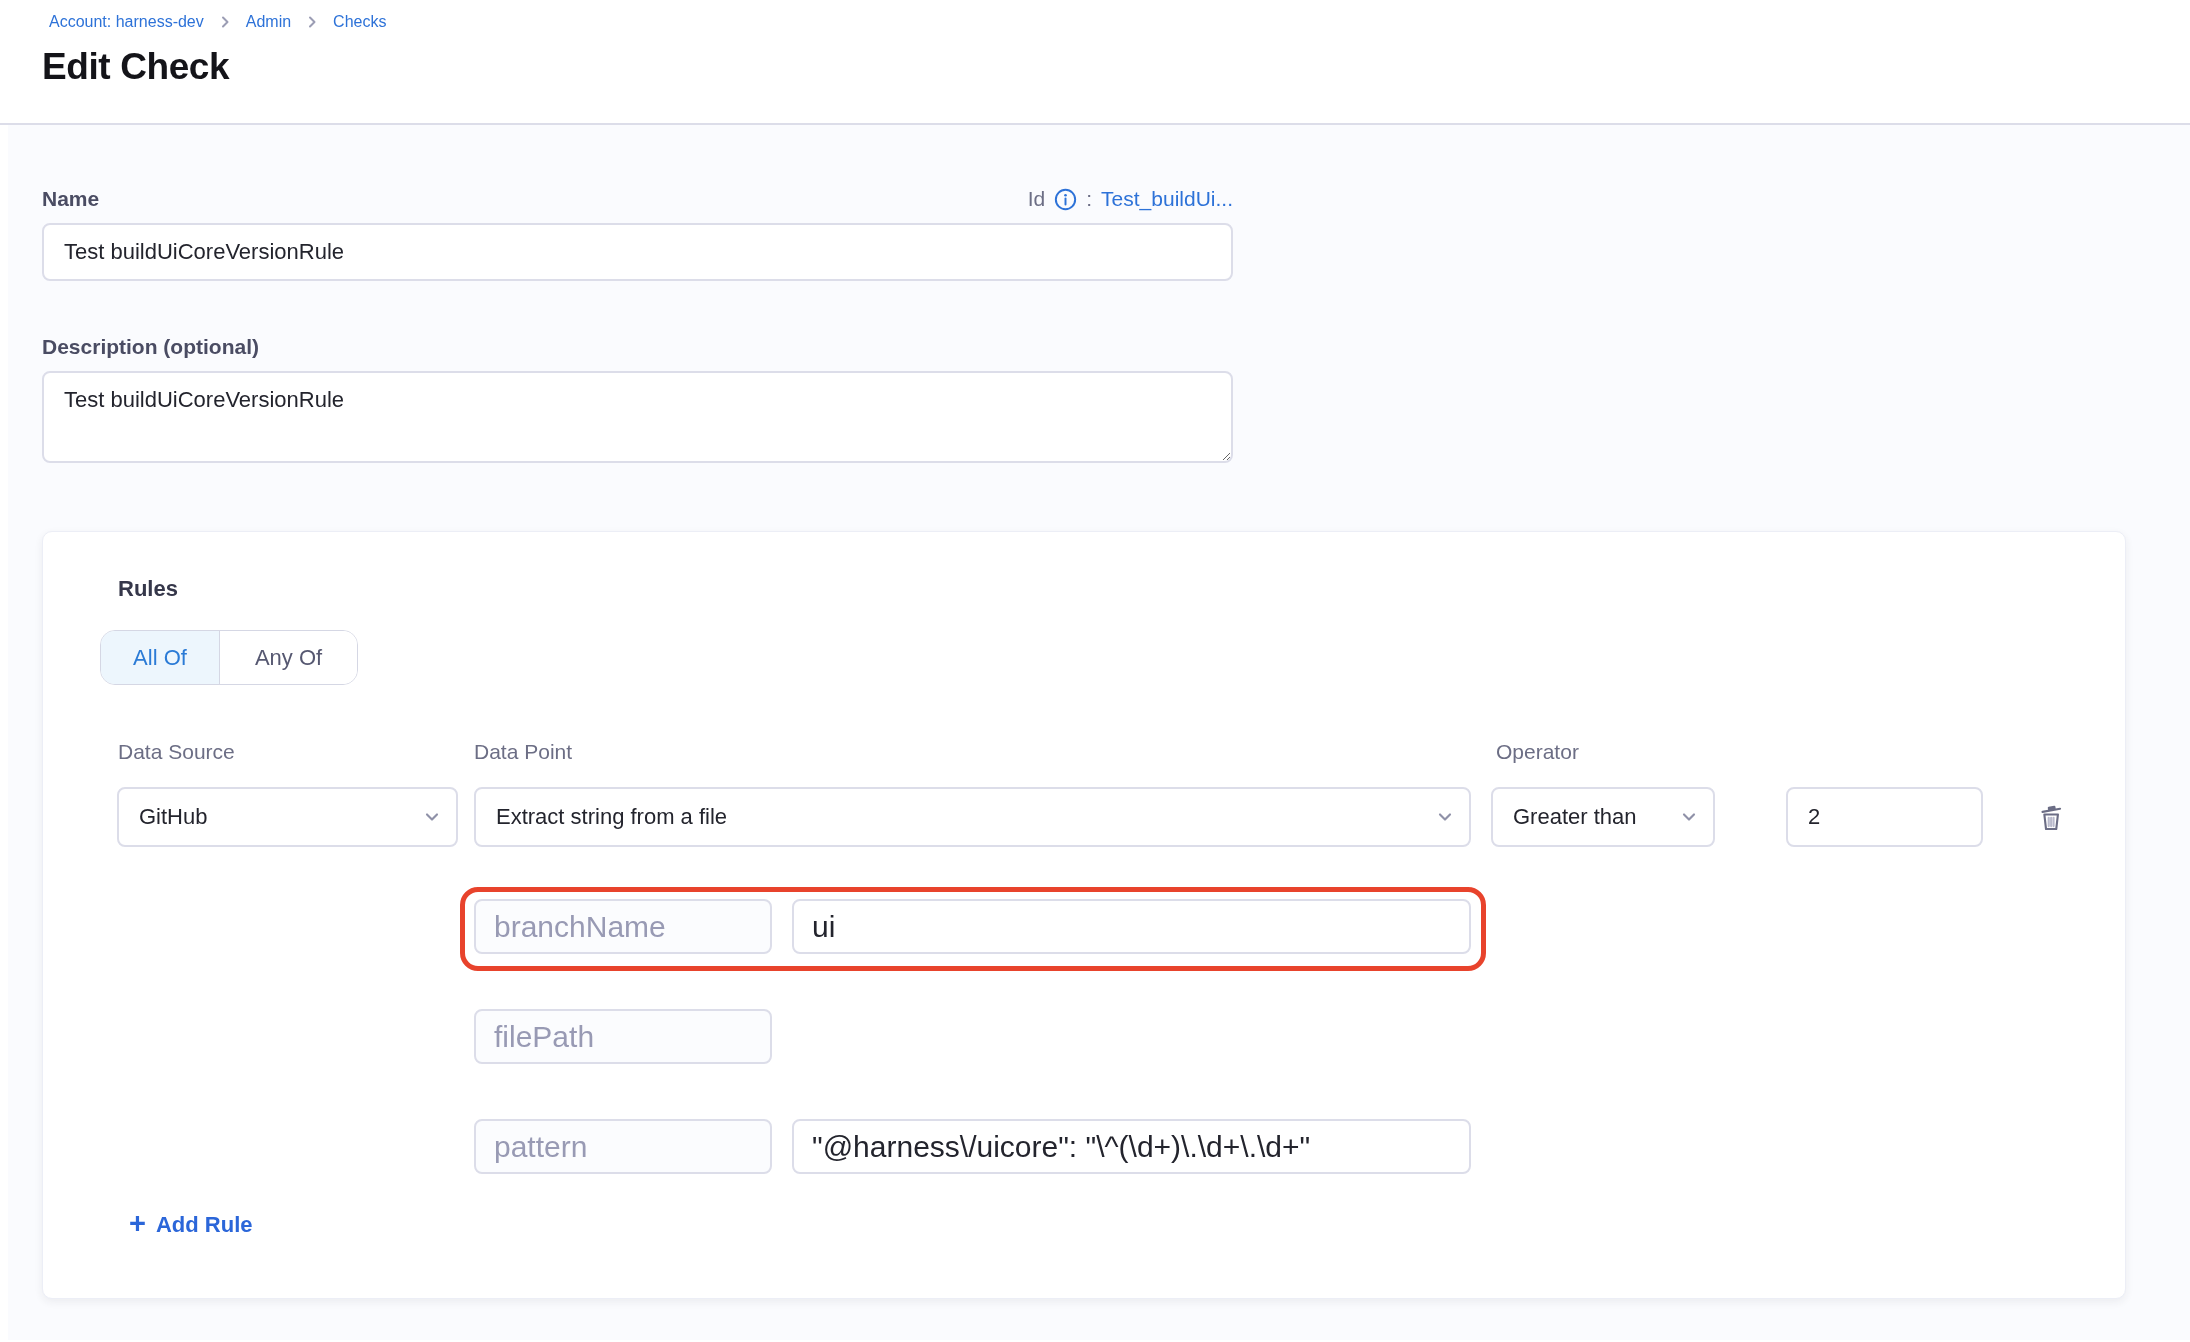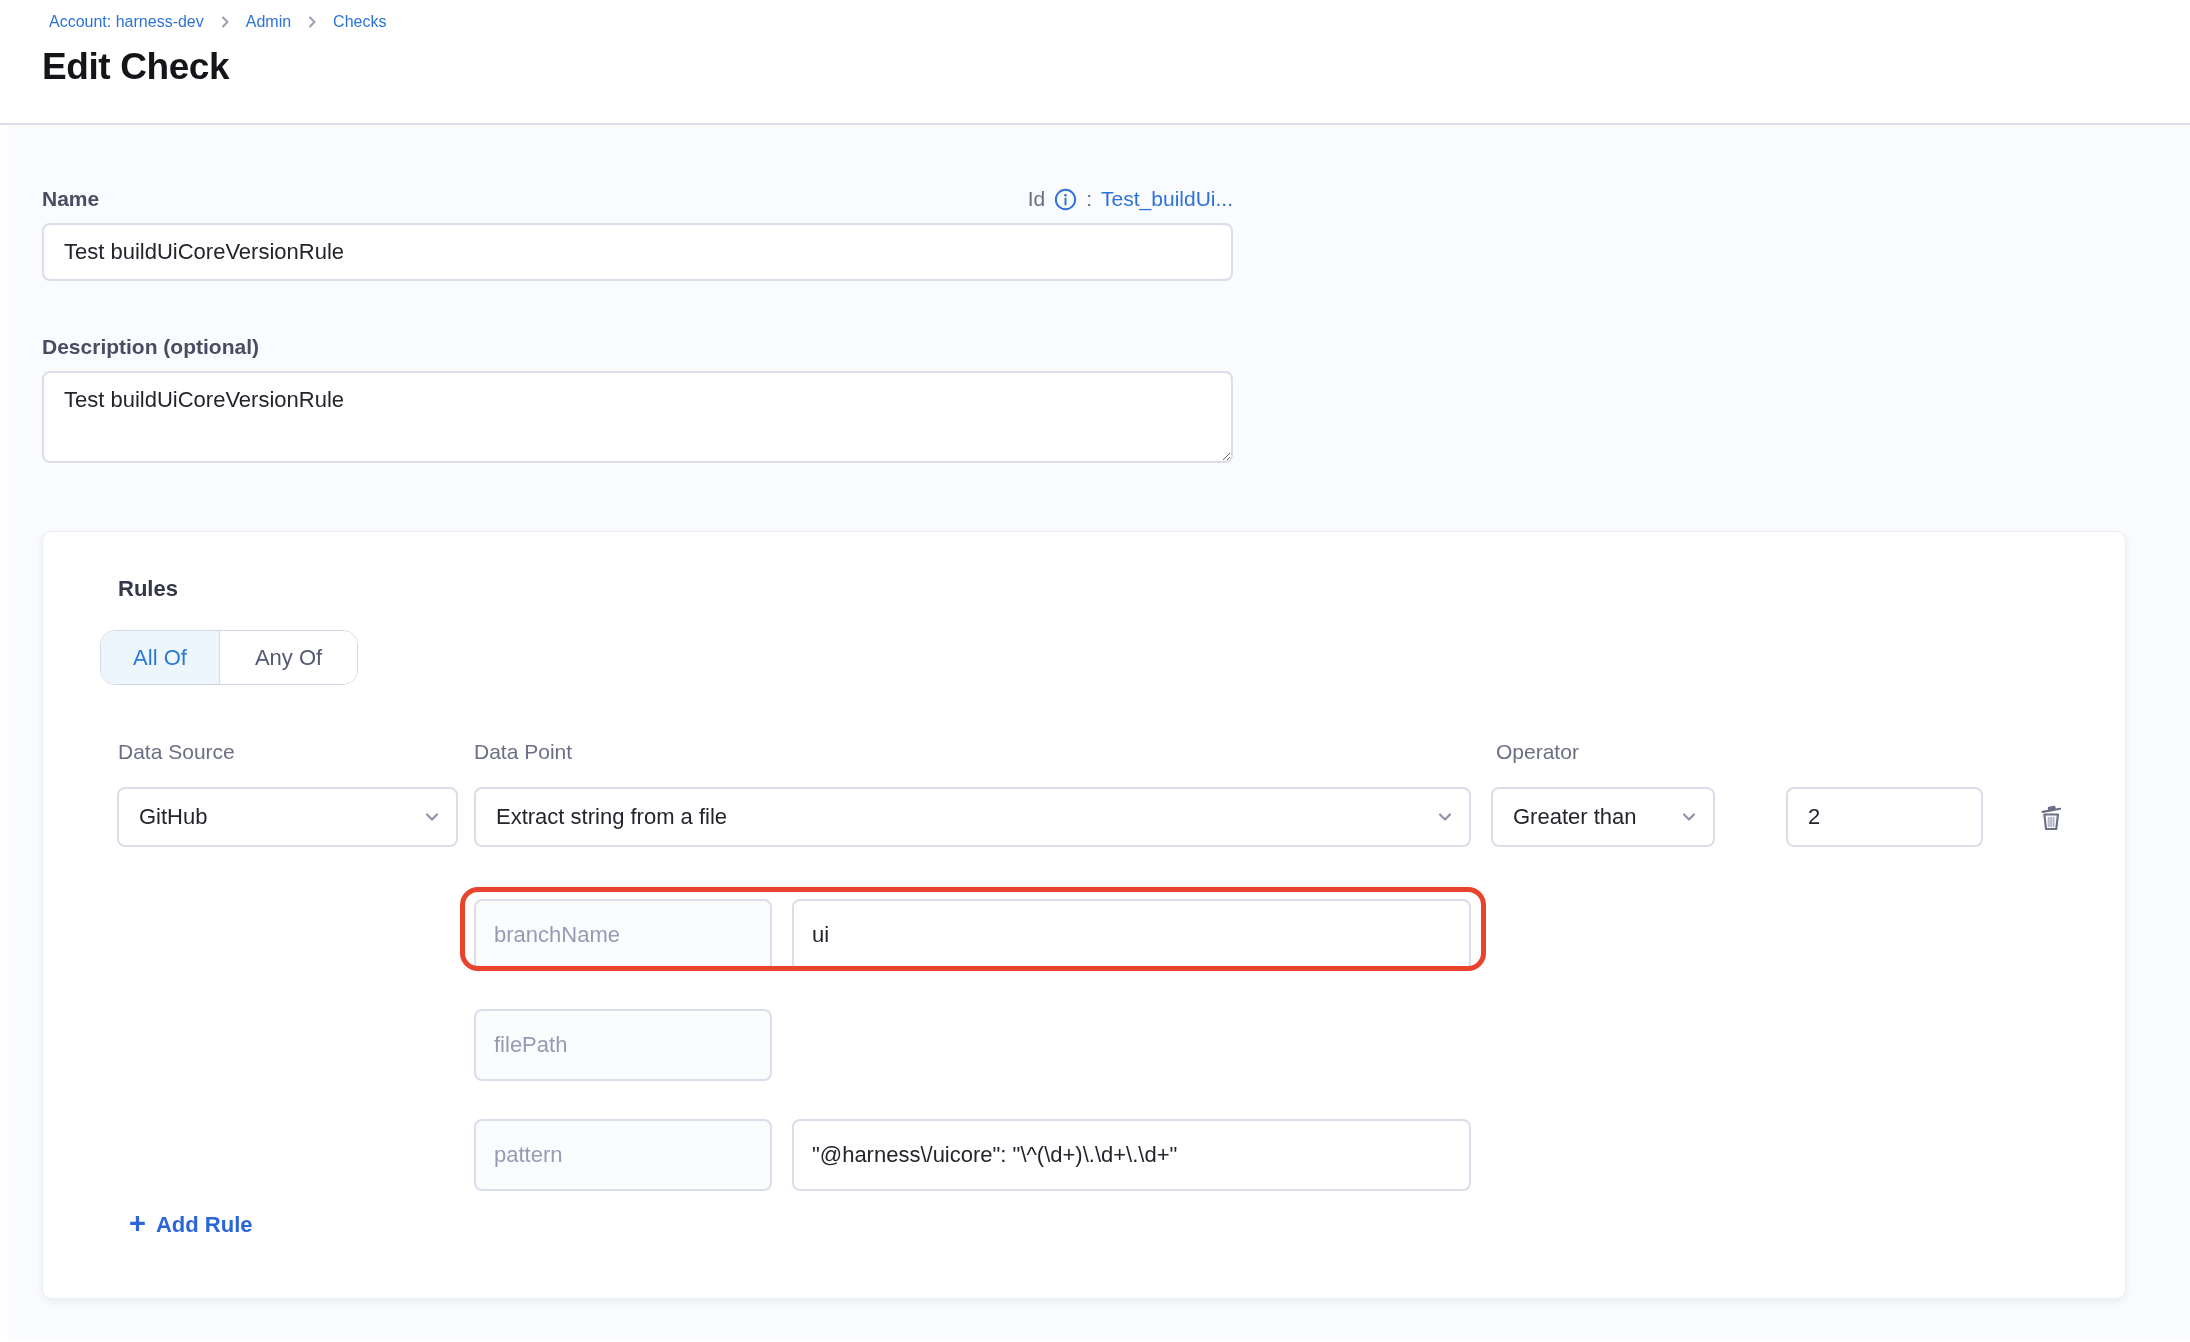--- a/index.html
+++ b/index.html
@@ -71,23 +71,23 @@
 
   .num-input {
     position:absolute; left:1743px; top:255px; box-sizing:border-box; width:197px; height:60px;
     border:2px solid #dcdde9; border-radius:8px; background:#fff;
     padding:0 20px; font-size:22px; color:#23242d; font-family:inherit; outline:none;
   }
 
   .trash-btn { position:absolute; left:1982px; top:259px; width:52px; height:52px; display:flex; align-items:center; justify-content:center; background:none; border:none; cursor:pointer; }
 
   .kv-key, .kv-val {
-    position:absolute; box-sizing:border-box; height:72px;
+    position:absolute; box-sizing:border-box; height:55px;
     border:2px solid #dcdde9; border-radius:8px;
-    padding:0 18px; font-size:22px; font-family:inherit; color:#23242d; outline:none;
+    padding:0 18px; font-size:30px; font-family:inherit; color:#23242d; outline:none;
   }
   .kv-key { left:431px; width:298px; background:#fbfcfe; }
   .kv-val { left:749px; width:679px; background:#fff; }
   .kv-key::placeholder { color:#989ab4; opacity:1; }
   .row-1 { top:367px; } .row-2 { top:477px; } .row-3 { top:587px; }
 
   .annotation {
     position:absolute; left:417px; top:355px; width:1026px; height:84px;
     border:5px solid #e8432c; border-radius:18px; box-sizing:border-box; pointer-events:none;
   }

